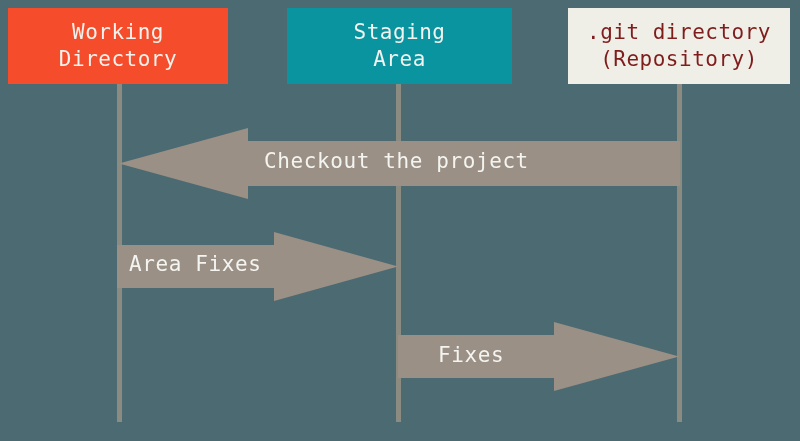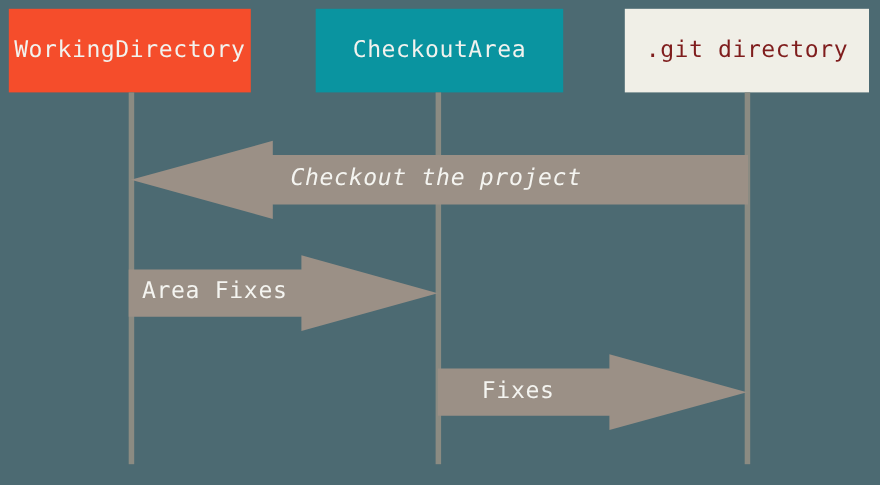--- a/index.html
+++ b/index.html
@@ -14,21 +14,21 @@
     overflow: hidden;
   }
   #diagram {
     position: relative;
     width: 800px;
     height: 441px;
   }
   .node-box {
     position: absolute;
     display: flex;
-    flex-direction: row;
+    flex-direction: column;
     align-items: center;
     justify-content: center;
     box-sizing: border-box;
     line-height: 1.30;
     font-size: 21px;
     letter-spacing: 0.5px;
     white-space: pre;
   }
   .node-line1, .node-line2 { display: block; }
 
@@ -64,41 +64,42 @@
   .arrow-shape { fill: #9b9086; }
 
   .arrow-label {
     position: absolute;
     color: #f4f4f0;
     font-size: 21px;
     letter-spacing: 0.6px;
     white-space: pre;
     line-height: 1;
   }
-  #label-checkout { left: 264px; top: 151px; font-style: italic; }
+  #label-checkout { left: 264px; top: 151px; }
   #label-stage    { left: 129px; top: 254px; }
   #label-commit   { left: 438px; top: 345px; }
 </style>
 </head>
 <body>
 
 <div id="diagram">
 
   <div class="node-box" id="box-working">
     <span class="node-line1">Working</span>
     <span class="node-line2">Directory</span>
   </div>
 
   <div class="node-box" id="box-staging">
-    <span class="node-line1">Checkout</span>
+    <span class="node-line1">Staging</span>
     <span class="node-line2">Area</span>
   </div>
 
   <div class="node-box" id="box-repo">
     <span class="node-line1">.git directory</span>
+    <span class="node-line2">(Repository)</span>
   </div>
 
   <div class="lifeline" id="lifeline-working"></div>
   <div class="lifeline" id="lifeline-staging"></div>
   <div class="lifeline" id="lifeline-repo"></div>
 
   <svg class="arrow-svg" id="arrow-checkout" style="left:0px; top:0px;" width="800" height="441" viewBox="0 0 800 441">
     <polygon class="arrow-shape" points="119,163.5 248,128 248,141 680,141 680,186 248,186 248,199"></polygon>
   </svg>
 

